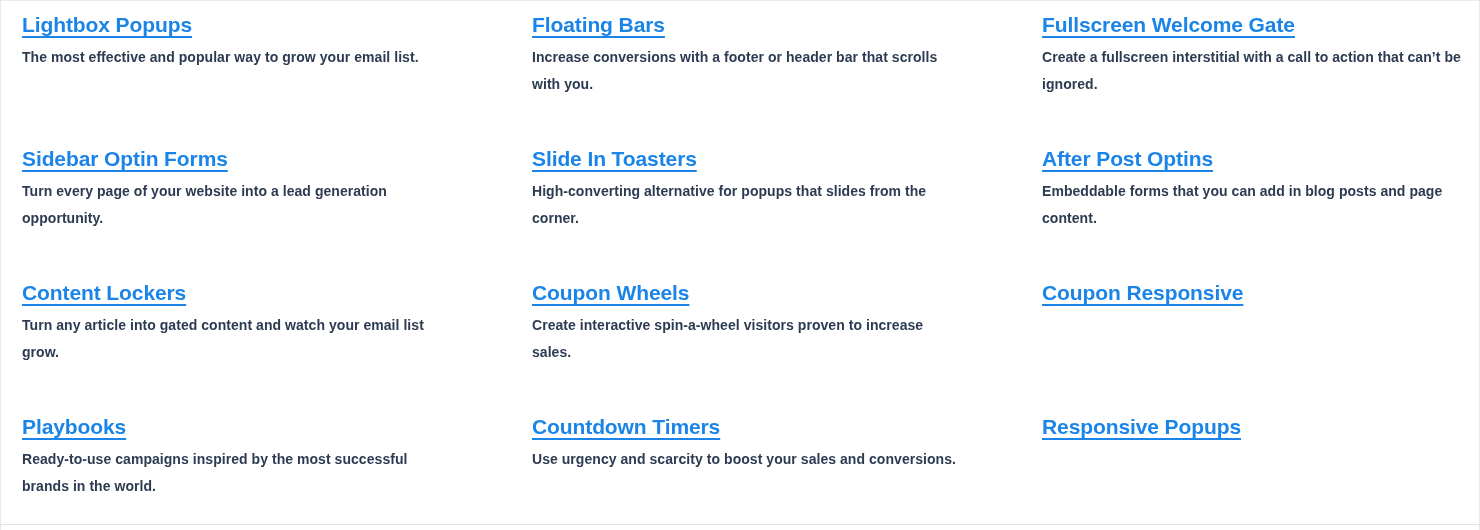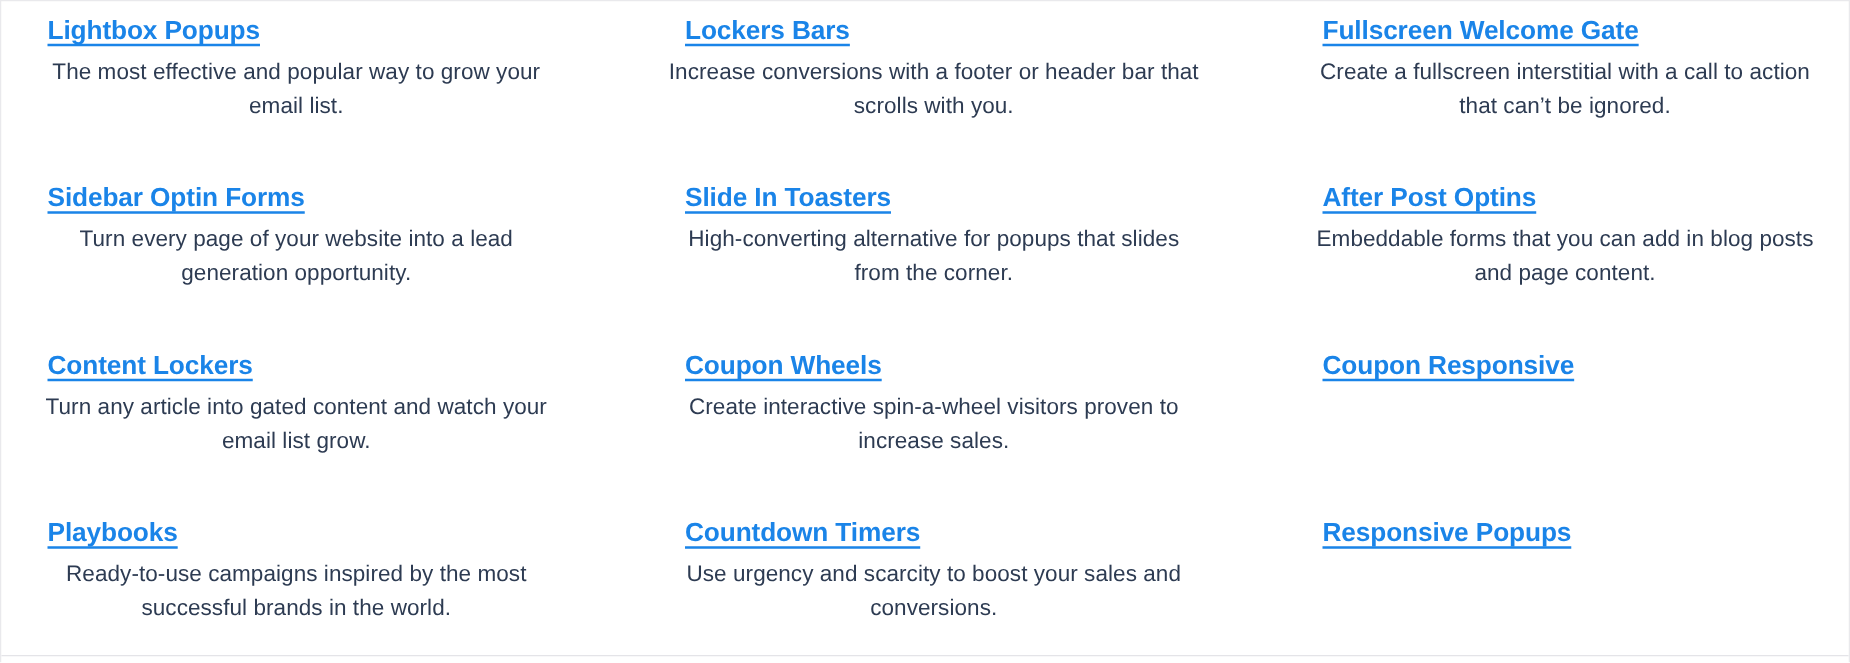--- a/index.html
+++ b/index.html
@@ -54,32 +54,31 @@
     display: inline-block;
     font-size: 21px;
     line-height: 27px;
     font-weight: 700;
     color: #1a84e8;
     text-decoration: underline;
     text-decoration-thickness: 2px;
     text-underline-offset: 4px;
     letter-spacing: -0.1px;
     cursor: pointer;
-    margin: 0 0 6px 16px;
+    margin: 0 0 6px 0;
   }
 
   .feature-desc {
     margin: 0;
-    font-size: 18px;
+    font-size: 14px;
     line-height: 27px;
     color: #2d3b52;
-    font-weight: 400;
+    font-weight: 700;
     letter-spacing: 0.05px;
     max-width: 430px;
-    text-align: center;
   }
 
   
   .feature-grid > .feature-item:nth-child(3n) .feature-desc {
     max-width: 420px;
   }
   .feature-grid > .feature-item:nth-child(3n) {
     padding-right: 18px;
   }
 </style>
@@ -88,21 +87,21 @@
 
 <div class="page-frame">
   <div class="feature-grid">
 
     <div class="feature-item">
       <a class="feature-link">Lightbox Popups</a>
       <p class="feature-desc">The most effective and popular way to grow your email list.</p>
     </div>
 
     <div class="feature-item">
-      <a class="feature-link">Lockers Bars</a>
+      <a class="feature-link">Floating Bars</a>
       <p class="feature-desc">Increase conversions with a footer or header bar that scrolls with you.</p>
     </div>
 
     <div class="feature-item">
       <a class="feature-link">Fullscreen Welcome Gate</a>
       <p class="feature-desc">Create a fullscreen interstitial with a call to action that can’t be ignored.</p>
     </div>
 
     <div class="feature-item">
       <a class="feature-link">Sidebar Optin Forms</a>

